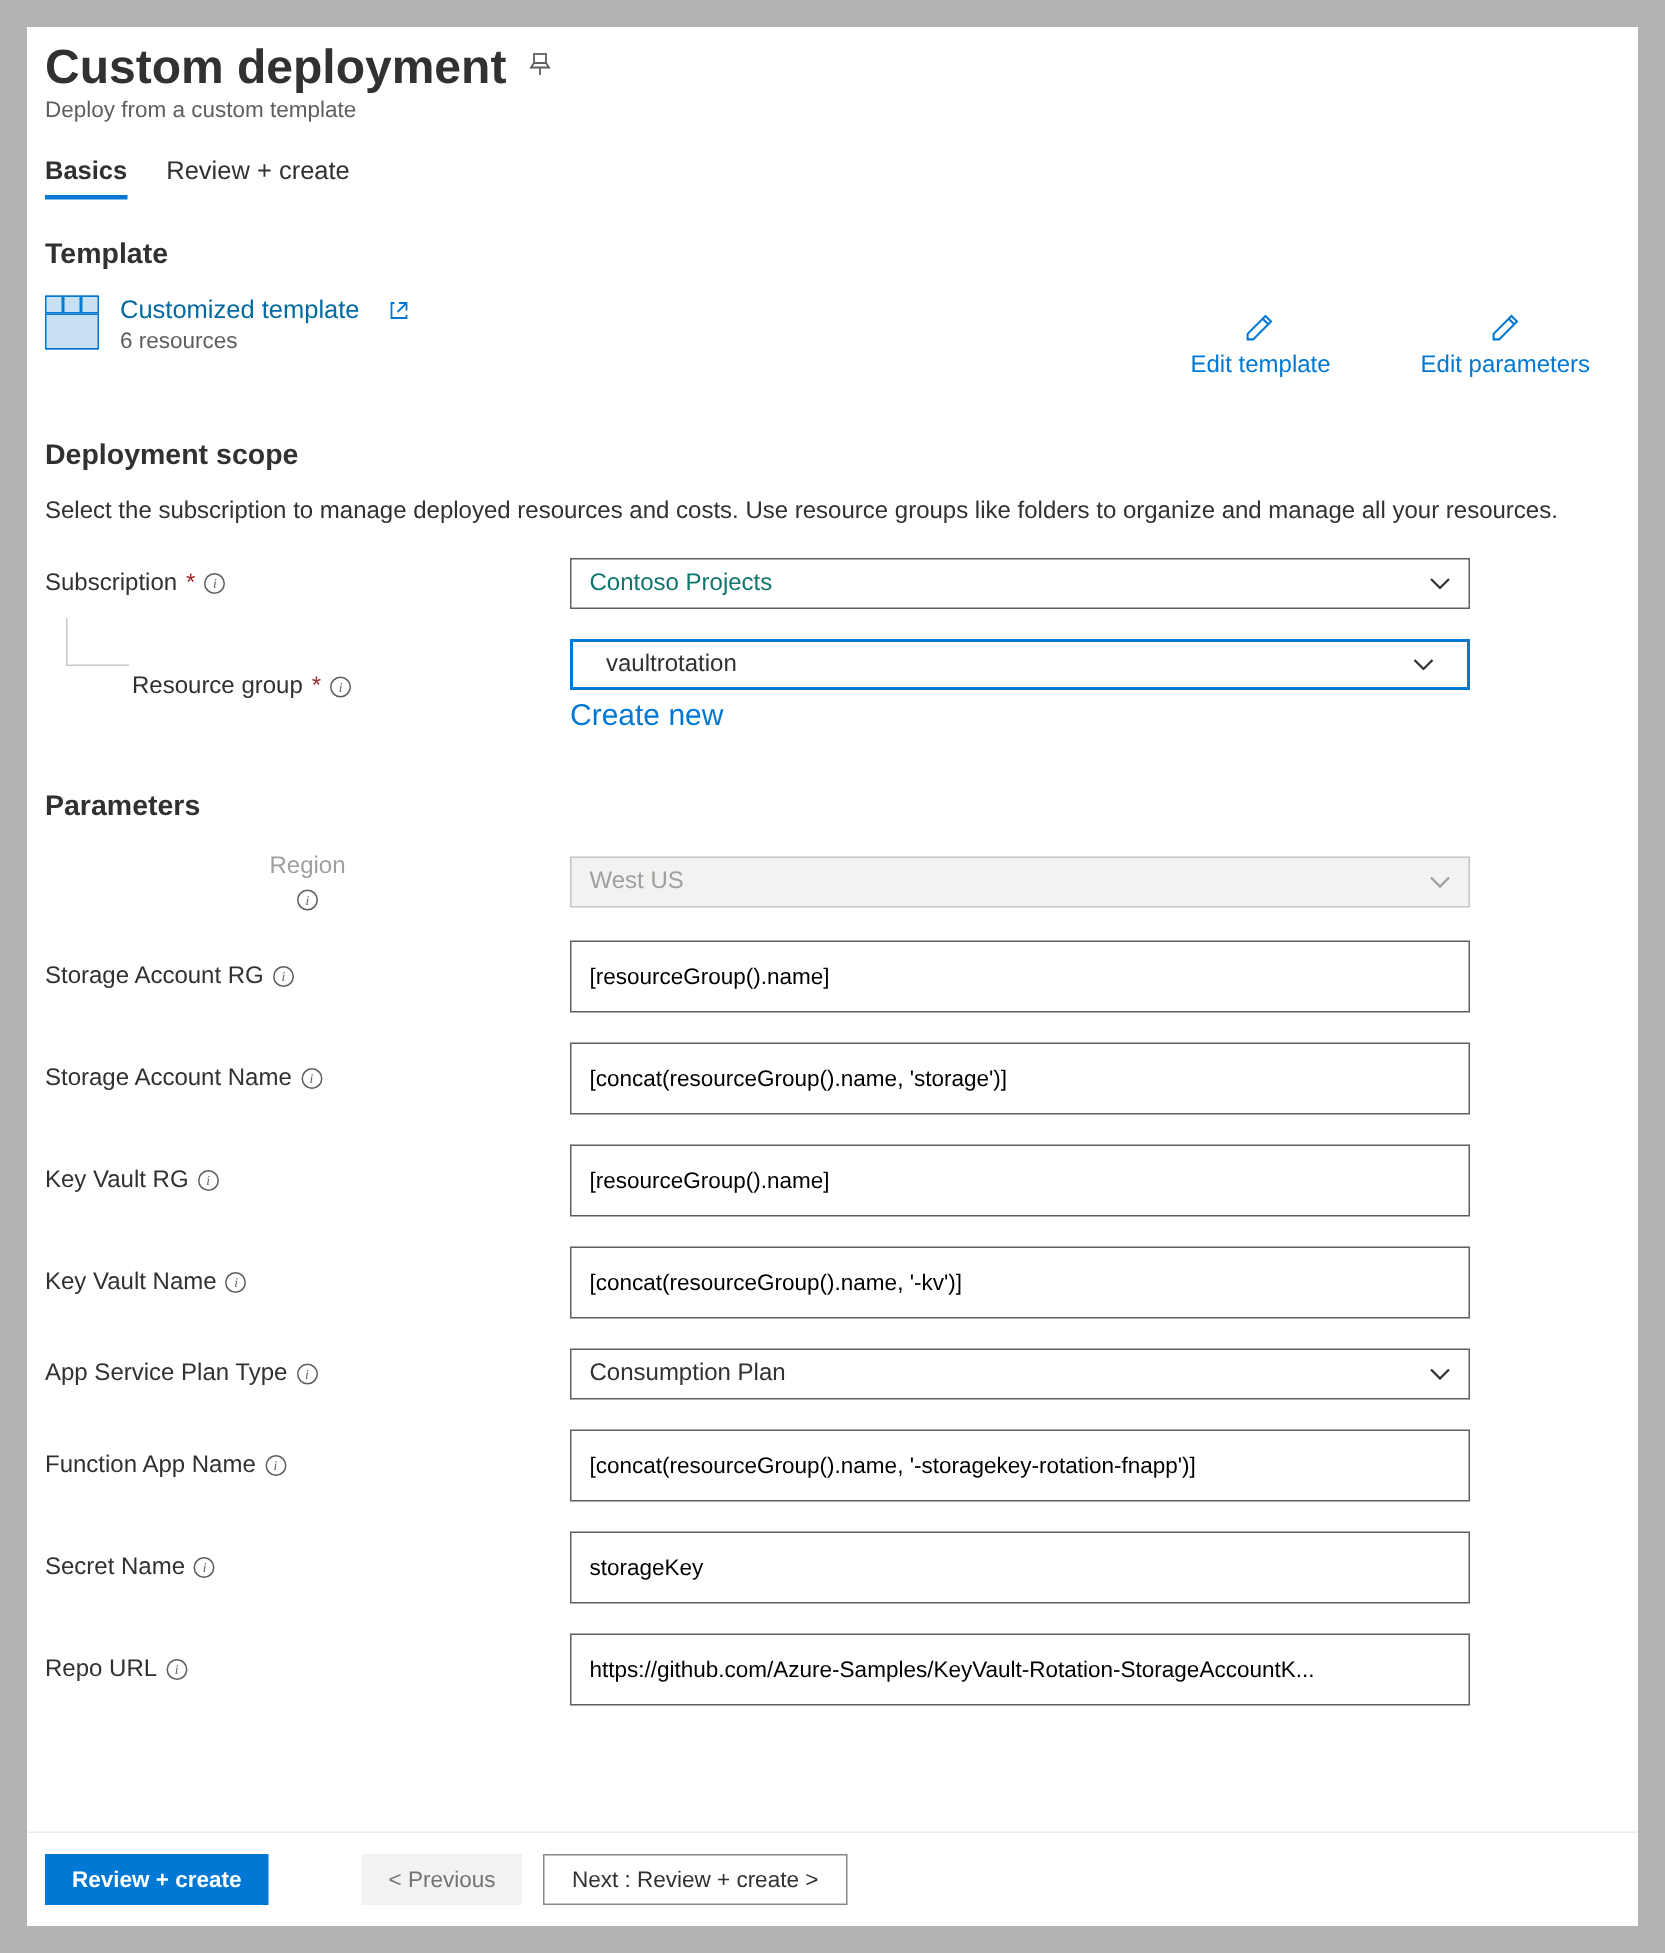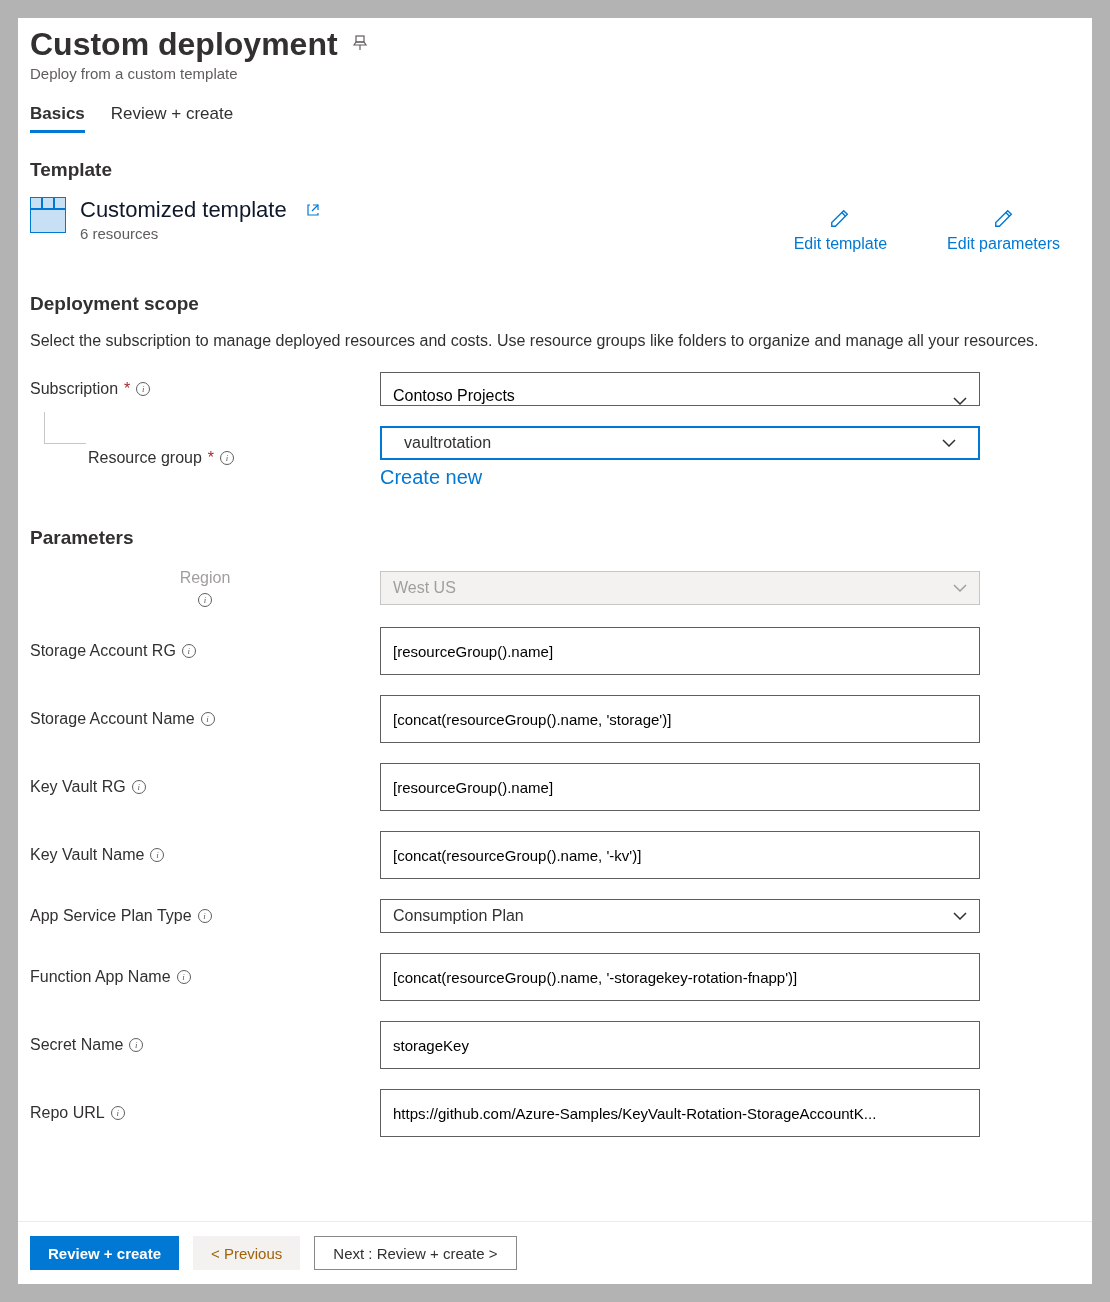--- a/index.html
+++ b/index.html
@@ -86,22 +86,22 @@
       flex: 1;
       background: #c7e0f4;
       border: 1px solid #0078d4;
     }
     .template-icon-bottom {
       flex: 1;
       background: #c7e0f4;
       border: 1px solid #0078d4;
     }
     .template-link {
-      color: #0f172a;
-      font-size: 22px;
+      color: #0369a1;
+      font-size: 17px;
       display: flex;
       align-items: center;
       gap: 20px;
       cursor: pointer;
     }
     .popout-icon {
       width: 12px;
       height: 12px;
     }
     .template-sub {
@@ -204,22 +204,21 @@
       border: 2px solid #0078d4;
       padding: 0 22px;
     }
     .select-box.disabled {
       background: #f3f2f1;
       border-color: #c8c6c4;
       color: #a19f9d;
       cursor: default;
     }
     .select-box.grayed {
-      color: #000000;
-      align-items: flex-end;
+      color: #0f766e;
     }
     .chevron {
       width: 14px;
       height: 8px;
     }
     .text-input {
       width: 100%;
       height: 48px;
       border: 1px solid #605e5c;
       padding: 0 12px;
@@ -256,22 +255,23 @@
       display: flex;
       align-items: center;
     }
     .btn-primary {
       background: #0078d4;
       color: #fff;
       font-weight: 600;
     }
     .btn-disabled {
       background: #f3f2f1;
-      color: #a16207;
+      color: #737373;
       cursor: default;
+      margin-left: 48px;
     }
     .btn-outline {
       background: #fff;
       border: 1px solid #8a8886;
       color: #323130;
     }
     .param-row {
       margin-top: 20px;
     }
   </style>

